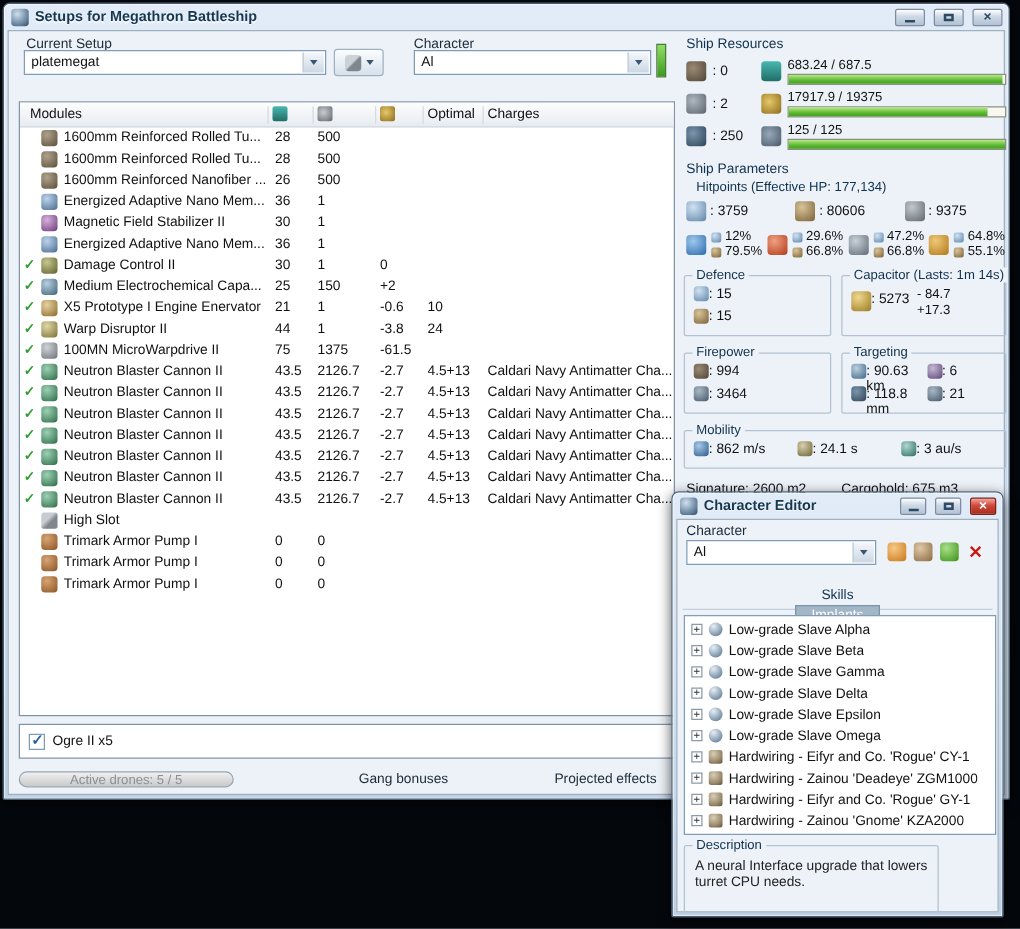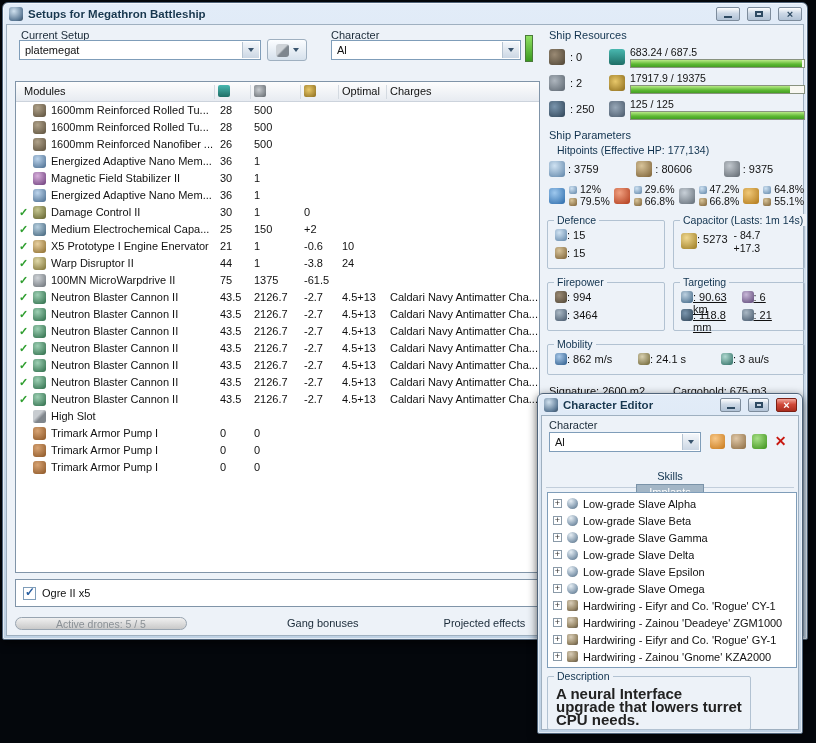--- a/index.html
+++ b/index.html
@@ -137,21 +137,21 @@
   .hp-cell{display:flex;align-items:center;gap:3px;flex:1;}
   .resist-row{display:flex;gap:3px;margin-top:5px;padding-left:2px;}
   .resist-cell{flex:1;display:flex;gap:4px;align-items:center;}
   .rc-lines{display:flex;flex-direction:column;gap:1px;}
   .rc-line{display:flex;align-items:center;gap:3px;font-size:10.5px;line-height:11px;}
   .gb-row{display:flex;gap:8px;margin-top:13px;}
   .groupbox{position:relative;border:1px solid #b2c2d2;border-radius:2px;padding:8px 6px 3px 7px;}
   .gb-label{position:absolute;top:-7px;left:6px;background:#edf2f8;padding:0 3px;
     font-size:10.5px;color:#10324e;white-space:nowrap;}
   .gb-line{display:flex;gap:0;height:18px;font-size:11px;}
-  .gb-defence{width:118px;} .gb-capacitor{flex:1;} .gb-firepower{width:118px;} .gb-targeting{flex:1;text-decoration:underline;}
+  .gb-defence{width:118px;} .gb-capacitor{flex:1;} .gb-firepower{width:118px;} .gb-targeting{flex:1;}
   .cap-flex{display:flex;align-items:center;gap:6px;}
   .cap-right{font-size:10.5px;line-height:13px;}
   .tg-grid{display:grid;grid-template-columns:1fr 1fr;column-gap:4px;}
   .gb-mobility{margin-top:13px;}
   .mob-line{display:flex;gap:6px;}
   .mob-line .gb-line{flex:1;}
   .sig-row{display:flex;margin-top:10px;padding-left:2px;font-size:11px;gap:0;}
   .sig-row span:first-child{width:124px;}
 
   
@@ -173,21 +173,21 @@
     border:1px solid #7f9db9;overflow:hidden;padding-top:2px;}
   .imp-row{display:flex;align-items:center;gap:5px;height:17px;padding-left:5px;white-space:nowrap;}
   .expander{width:9px;height:9px;border:1px solid #8a9aa8;background:#fff;flex:0 0 auto;
     font-size:9px;line-height:7px;text-align:center;color:#333;}
   .expander::before{content:"+";}
   .imp-icon{width:11px;height:11px;flex:0 0 auto;}
   .icon-implant{border-radius:50%;background:radial-gradient(circle at 35% 28%,#e6eef4,#8aa0b4 60%,#51687c);}
   .icon-hardwiring{border-radius:2px;background:radial-gradient(circle at 35% 28%,#d8cdb8,#9a8a6a 60%,#5a5040);}
   .imp-label{font-size:11px;overflow:hidden;}
   .descbox{position:absolute;left:5px;top:260px;width:204px;height:54px;}
-  .desc-text{font-size:15px;line-height:13px;color:#222;padding:2px 2px 0 1px;font-weight:bold;}
+  .desc-text{font-size:11px;line-height:13px;color:#222;padding:2px 2px 0 1px;}
 </style>
 </head>
 <body>
 
 <div class="window main">
   <div class="titlebar">
     <span class="app-icon"></span>
     <span class="title">Setups for Megathron Battleship</span>
     <span class="winbtn">
         <span class="glyph-min"></span>

